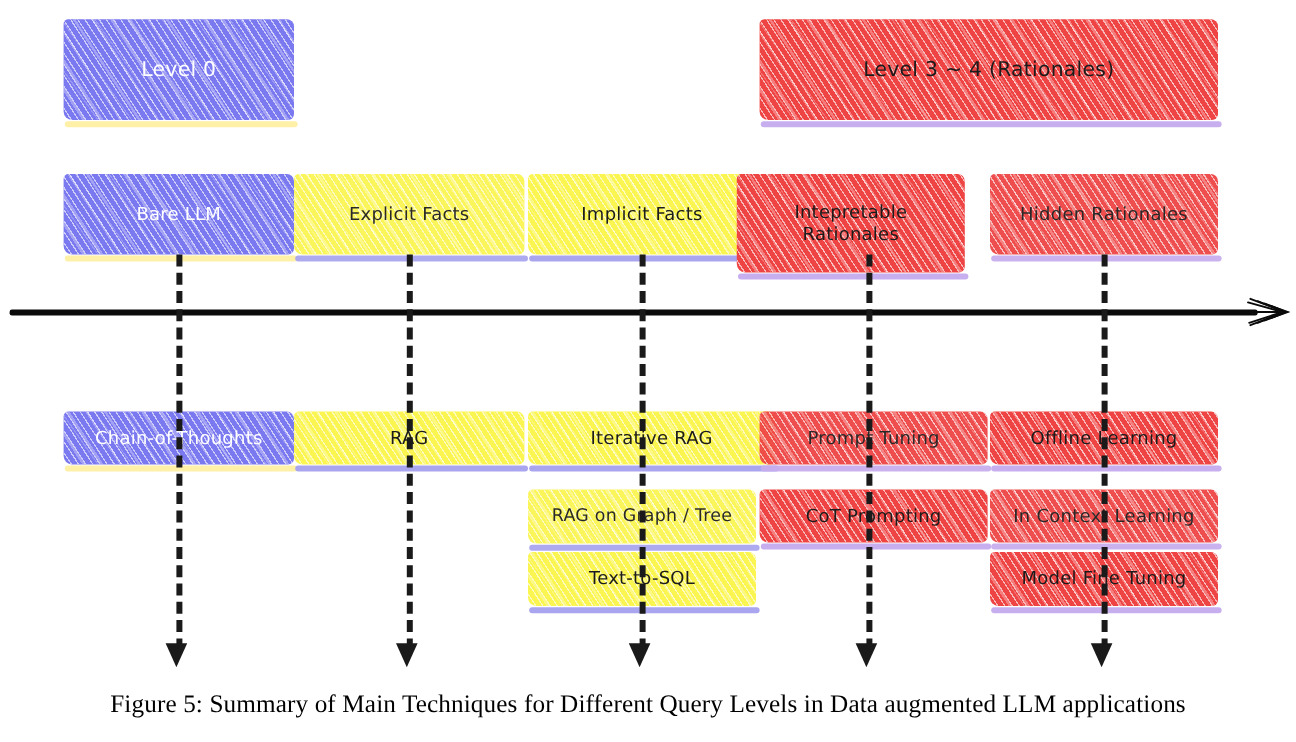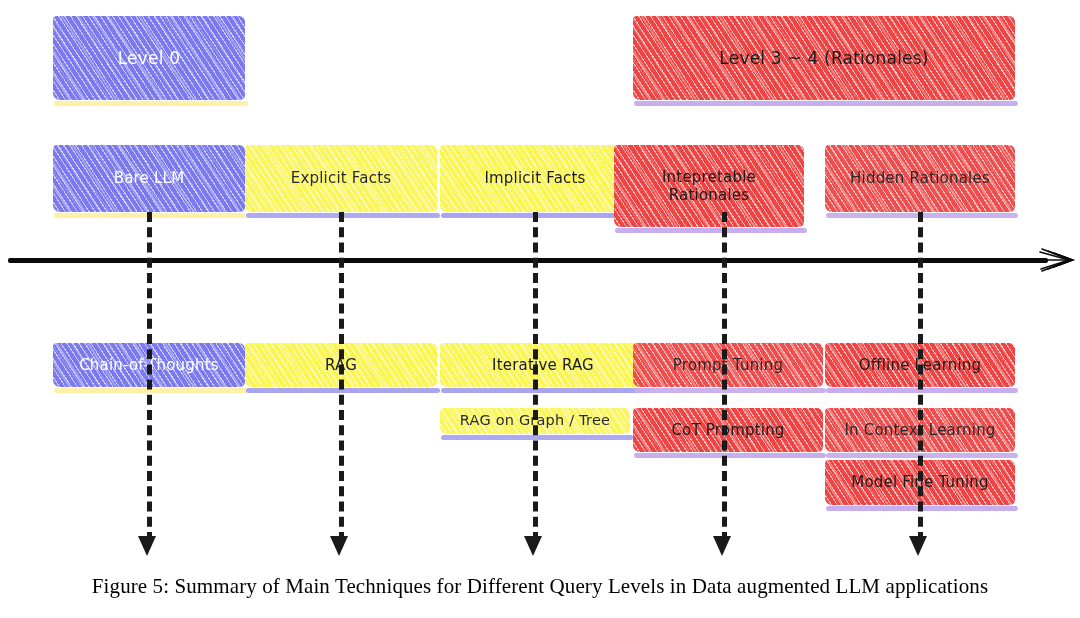--- a/index.html
+++ b/index.html
@@ -144,22 +144,25 @@
     <span class="lbl">Chain-of-Thoughts</span>
   </div>
 
   <div class="box yellow t-md" style="left:245px;top:343px;width:192px;height:44px;">
     <span class="lbl">RAG</span>
   </div>
 
   <div class="box yellow t-md" style="left:440px;top:343px;width:206px;height:44px;">
     <span class="lbl">Iterative RAG</span>
   </div>
-  <div class="box yellow pale t-sm" style="left:440px;top:408px;width:190px;height:26px;">
+  <div class="box yellow pale t-sm" style="left:440px;top:408px;width:190px;height:45px;">
     <span class="lbl">RAG on Graph / Tree</span>
+  </div>
+  <div class="box yellow t-md" style="left:440px;top:460px;width:190px;height:45px;">
+    <span class="lbl">Text-to-SQL</span>
   </div>
 
   <div class="box green pale t-md" style="left:633px;top:343px;width:190px;height:44px;">
     <span class="lbl">Prompt Tuning</span>
   </div>
   <div class="box green t-md" style="left:633px;top:408px;width:190px;height:44px;">
     <span class="lbl">CoT Prompting</span>
   </div>
 
   <div class="box green t-md" style="left:825px;top:343px;width:190px;height:44px;">

